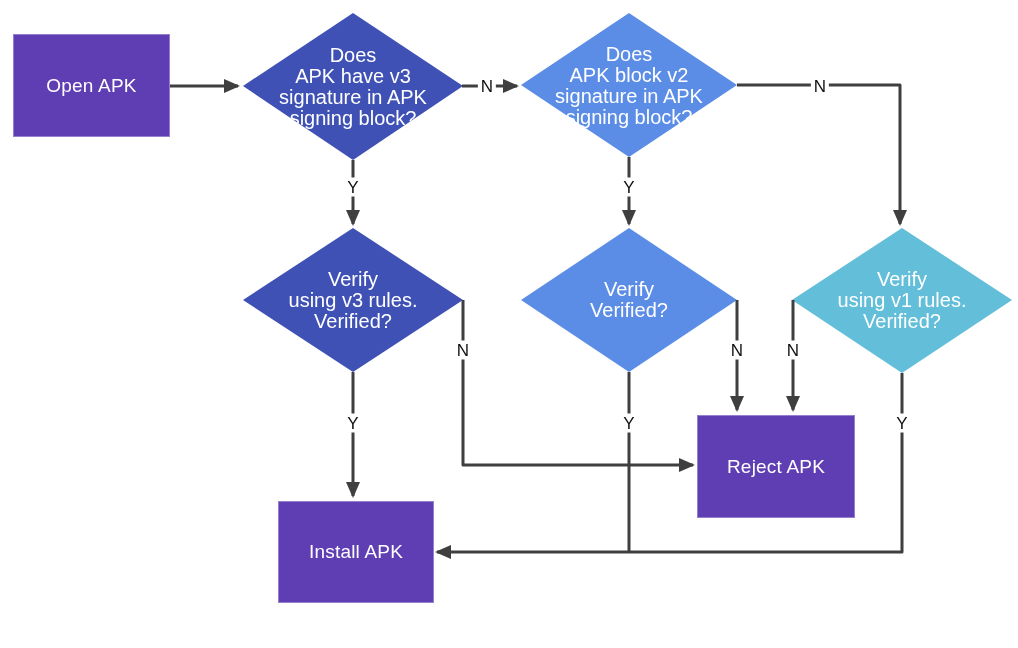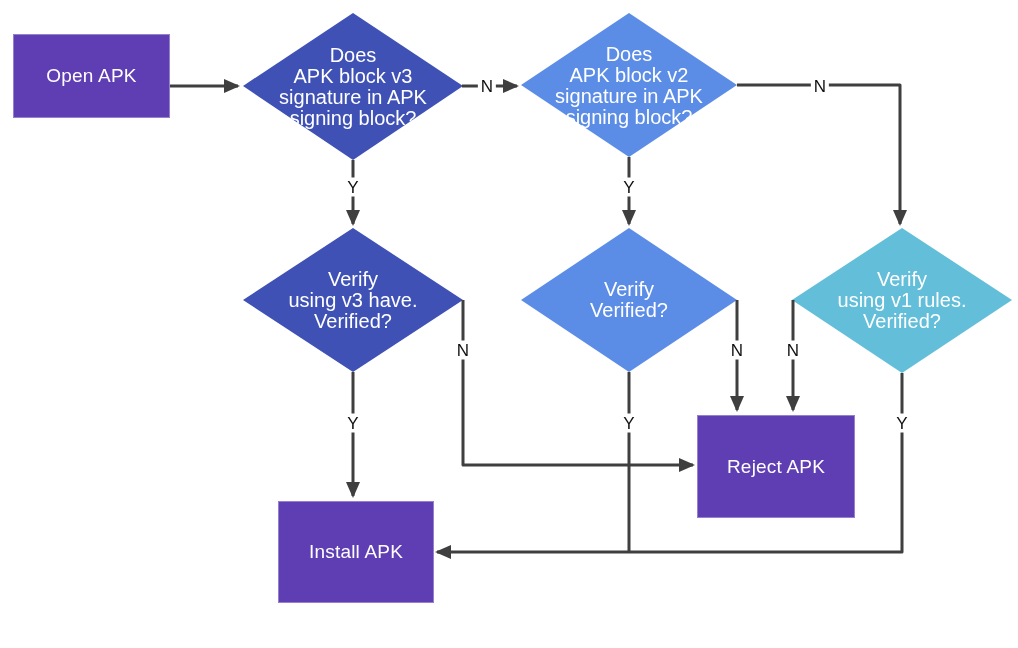--- a/index.html
+++ b/index.html
@@ -67,49 +67,49 @@
       <path d="M 629 157 L 629 224" marker-end="url(#arrow)"></path>
       <path d="M 353 372 L 353 496" marker-end="url(#arrow)"></path>
       <path d="M 463 300 L 463 465 L 693 465" marker-end="url(#arrow)"></path>
       <path d="M 737 300 L 737 410" marker-end="url(#arrow)"></path>
       <path d="M 793 300 L 793 410" marker-end="url(#arrow)"></path>
       <path d="M 902 373 L 902 552 L 437 552" marker-end="url(#arrow)"></path>
       <path d="M 629 372 L 629 553"></path>
     </g>
   </svg>
 
-  <div class="node-rect" style="left: 13px; top: 34px; width: 157px; height: 84px; background-color: rgb(95, 61, 179); color: rgb(255, 255, 255);">
+  <div class="node-rect" style="left: 13px; top: 34px; width: 157px; height: 103px; background-color: rgb(95, 61, 179); color: rgb(255, 255, 255);">
     <span>Open APK</span>
   </div>
 
   <div class="node-rect" style="left: 697px; top: 415px; width: 158px; height: 103px; background-color: rgb(95, 61, 179); color: rgb(255, 255, 255);">
     <span>Reject APK</span>
   </div>
 
   <div class="node-rect" style="left: 278px; top: 501px; width: 156px; height: 102px; background-color: rgb(95, 61, 179); color: rgb(255, 255, 255);">
     <span>Install APK</span>
   </div>
 
   <div class="diamond-text" style="left: 353px; top: 87px; color: rgb(255, 255, 255);">
     <span>Does</span>
-    <span>APK block v3</span>
+    <span>APK have v3</span>
     <span>signature in APK</span>
     <span>signing block?</span>
   </div>
 
   <div class="diamond-text" style="left: 629px; top: 86px; color: rgb(255, 255, 255);">
     <span>Does</span>
     <span>APK block v2</span>
     <span>signature in APK</span>
     <span>signing block?</span>
   </div>
 
   <div class="diamond-text" style="left: 353px; top: 300px; color: rgb(255, 255, 255);">
     <span>Verify</span>
-    <span>using v3 have.</span>
+    <span>using v3 rules.</span>
     <span>Verified?</span>
   </div>
 
   <div class="diamond-text" style="left: 629px; top: 300px; color: rgb(255, 255, 255);">
     <span>Verify</span>
     <span>Verified?</span>
   </div>
 
   <div class="diamond-text" style="left: 902px; top: 300px; color: rgb(255, 255, 255);">
     <span>Verify</span>

